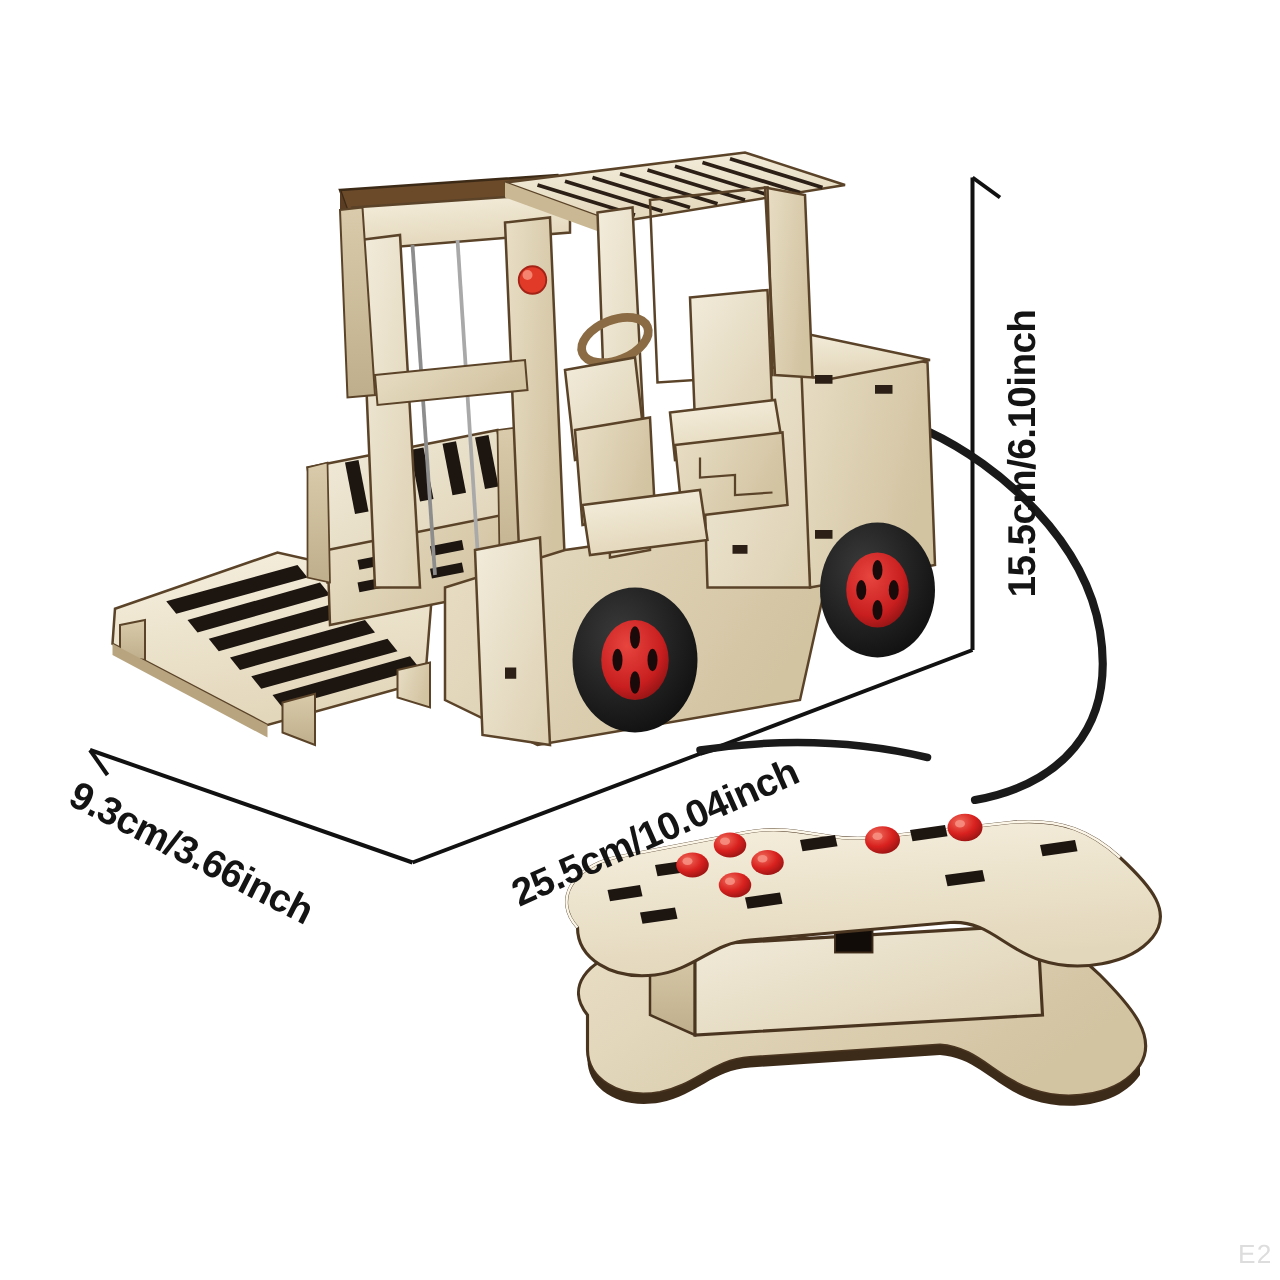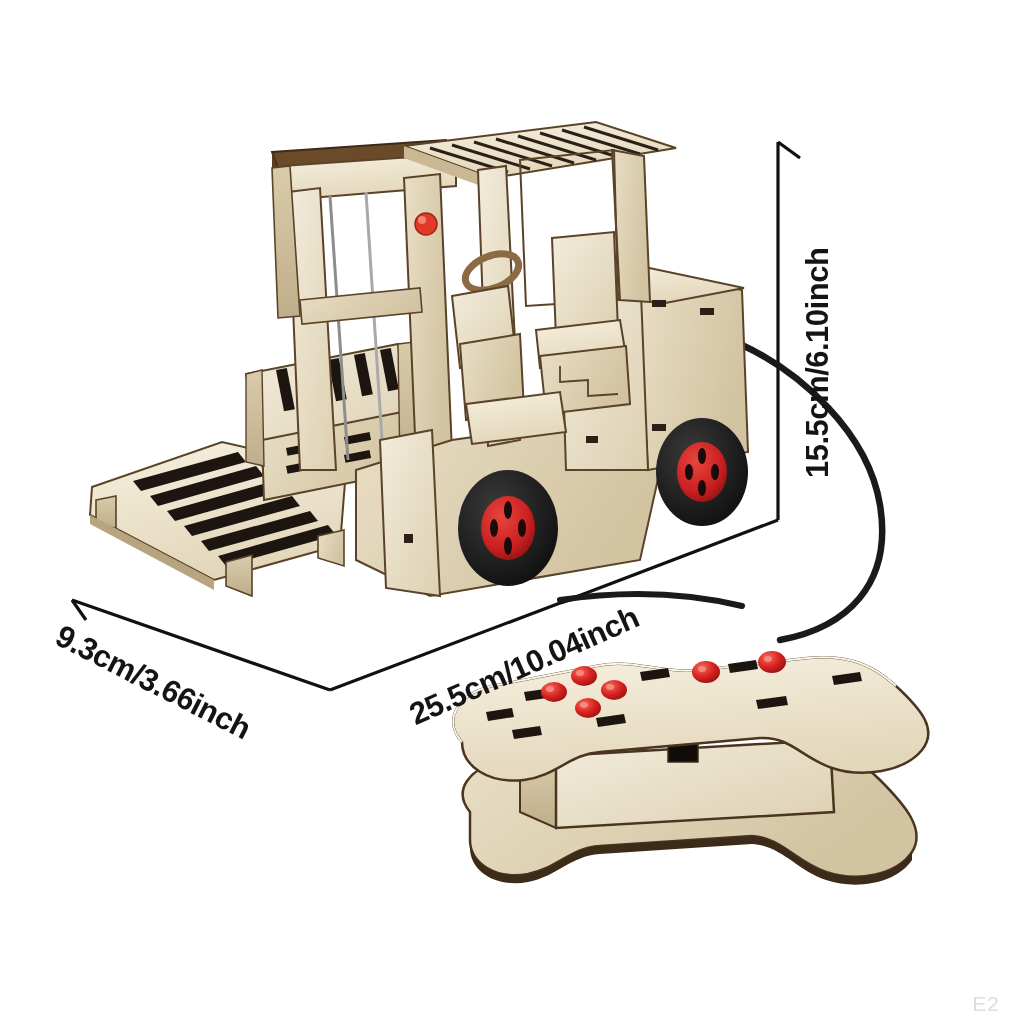--- a/index.html
+++ b/index.html
@@ -30,21 +30,21 @@
     font-weight: 700;
     font-size: 31px;
     letter-spacing: -0.5px;
     transform-origin: 0 0;
   }
   #label-width  { left: 66px;  top: 618px; transform: rotate(27deg); }
   #label-length { left: 404px; top: 700px; transform: rotate(-24deg); }
   #label-height { left: 800px; top: 478px; transform: rotate(-90deg); }
   #watermark {
     position: absolute;
-    right: 24px;
+    right: 6px;
     bottom: 8px;
     color: #dddddd;
     font-family: "Liberation Sans", sans-serif;
     font-size: 21px;
     letter-spacing: 1px;
   }
 </style>
 </head>
 <body>
 

